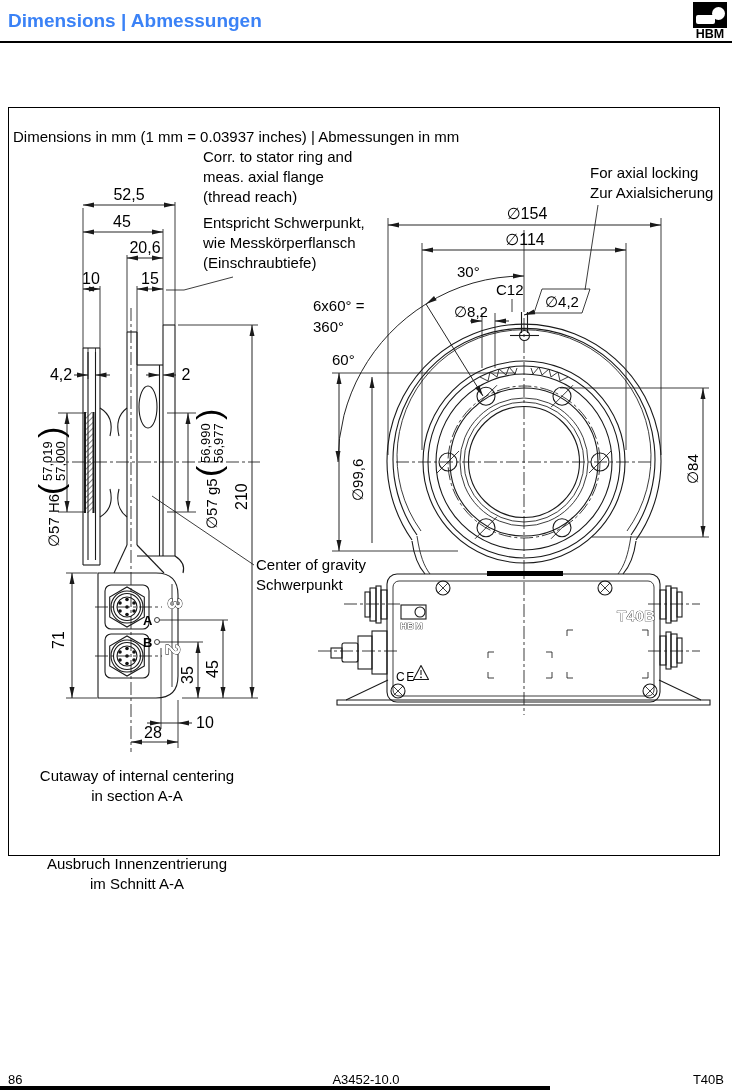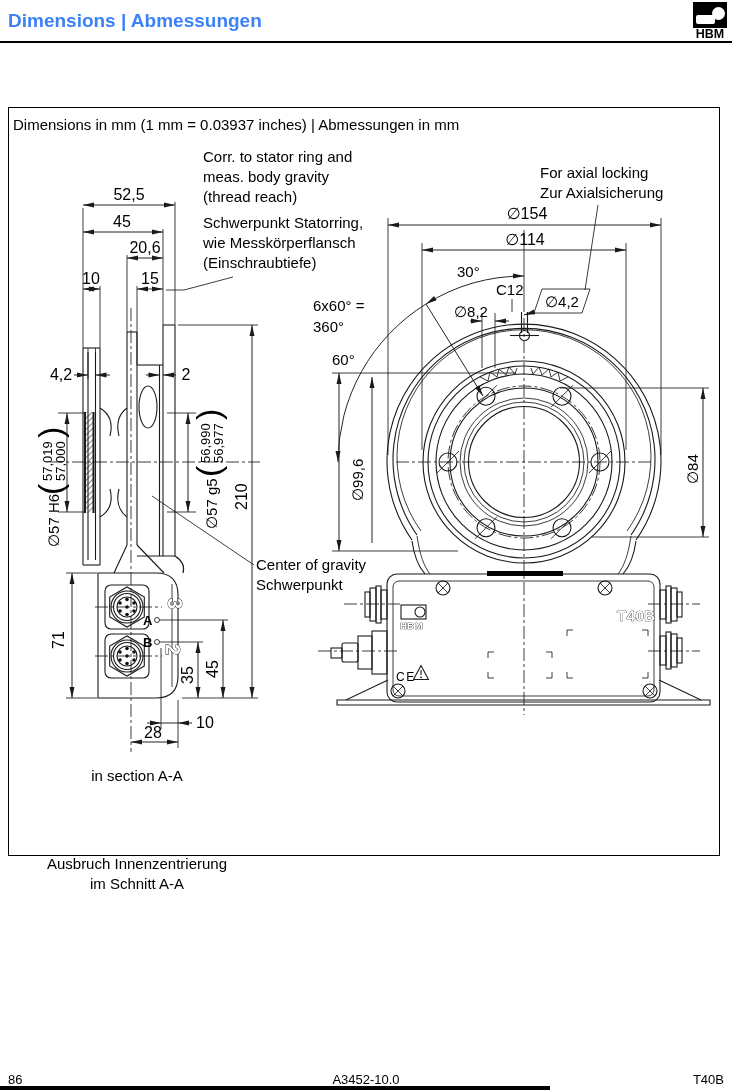--- a/index.html
+++ b/index.html
@@ -6,21 +6,21 @@
   .page{position:relative;width:732px;height:1090px;background:#fff;overflow:hidden;
         font-family:"Liberation Sans",sans-serif;color:#000;}
   .hdr-title{position:absolute;left:8px;top:10px;font-size:19px;font-weight:bold;color:#3b82f6;}
   .hdr-rule{position:absolute;left:0;top:41px;width:732px;height:2px;background:#000;}
   .logo{position:absolute;right:5px;top:2px;width:34px;text-align:center;}
   .logo-box{position:relative;width:34px;height:26px;background:#000;}
   .logo-rect{position:absolute;left:3px;top:13px;width:19px;height:9px;background:#fff;border-radius:2px;}
   .logo-circ{position:absolute;left:19px;top:5px;width:13px;height:13px;background:#fff;border-radius:50%;}
   .logo-txt{font-size:12.5px;font-weight:800;letter-spacing:0;line-height:13px;color:#000;}
   .frame{position:absolute;left:8px;top:107px;width:712px;height:749px;border:1.6px solid #000;box-sizing:border-box;}
-  .box-title{position:absolute;left:13px;top:116px;font-size:15px;}
+  .box-title{position:absolute;left:13px;top:128px;font-size:15px;}
   .ann{position:absolute;font-size:15px;line-height:20px;}
   .ann-c{text-align:center;width:250px;}
   .ftr{position:absolute;bottom:3px;font-size:13px;}
   .ftr-l{left:8px;} .ftr-c{left:0;width:732px;text-align:center;} .ftr-r{right:8px;}
   .btm-bar{position:absolute;left:0;top:1086px;width:550px;height:4px;background:#000;}
   svg{position:absolute;left:0;top:0;}
   svg text{font-family:"Liberation Sans",sans-serif;fill:#000;}
   .t16{font-size:16px;} .t15{font-size:15px;} .t13{font-size:13px;}
   .t34{font-size:34px;font-weight:300;}
   .tb{font-weight:bold;font-size:13px;}
@@ -44,37 +44,38 @@
       <div class="logo-circ"></div>
     </div>
     <div class="logo-txt">HBM</div>
   </div>
 
   <div class="frame"></div>
   <div class="box-title">Dimensions in mm (1 mm = 0.03937 inches) | Abmessungen in mm</div>
 
   <div class="ann" style="left:203px;top:147px;">
     <div>Corr. to stator ring and</div>
-    <div>meas. body gravity</div>
+    <div>meas. axial flange</div>
     <div>(thread reach)</div>
   </div>
   <div class="ann" style="left:203px;top:213px;">
-    <div>Schwerpunkt Statorring,</div>
+    <div>Entspricht Schwerpunkt,</div>
     <div>wie Messkörperflansch</div>
     <div>(Einschraubtiefe)</div>
   </div>
-  <div class="ann" style="left:540px;top:163px;">
+  <div class="ann" style="left:590px;top:163px;">
     <div>For axial locking</div>
     <div>Zur Axialsicherung</div>
   </div>
   <div class="ann" style="left:256px;top:555px;">
     <div>Center of gravity</div>
     <div>Schwerpunkt</div>
   </div>
   <div class="ann ann-c" style="left:12px;top:766px;">
+    <div>Cutaway of internal centering</div>
     <div>in section A-A</div>
   </div>
   <div class="ann ann-c" style="left:12px;top:854px;">
     <div>Ausbruch Innenzentrierung</div>
     <div>im Schnitt A-A</div>
   </div>
 
   <svg width="732" height="1090" viewBox="0 0 732 1090">
     <defs>
       <marker id="ma" markerWidth="12" markerHeight="6" refX="11.5" refY="3" orient="auto-start-reverse" markerUnits="userSpaceOnUse">

